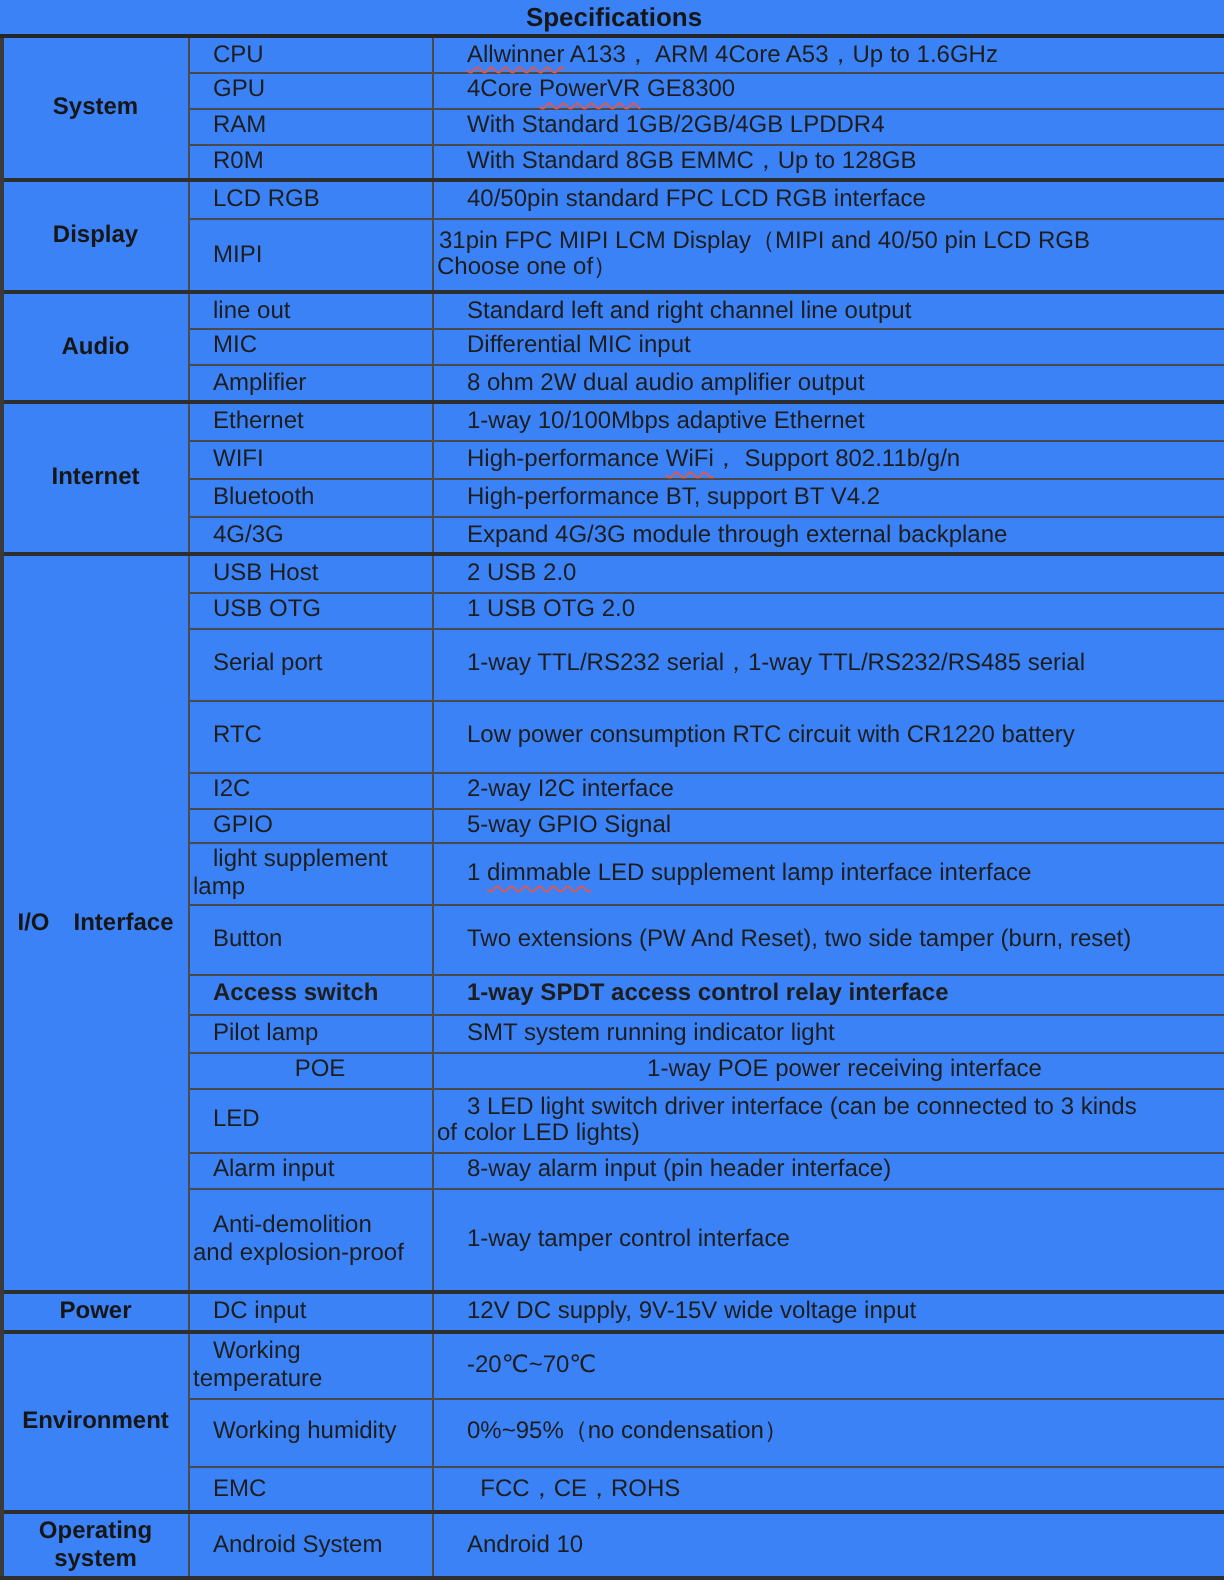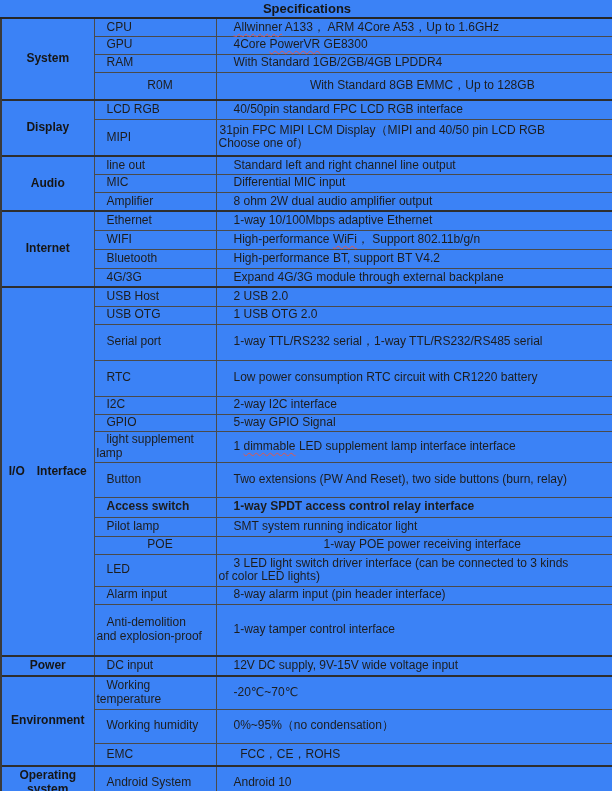--- a/index.html
+++ b/index.html
@@ -93,21 +93,21 @@
           <td class="val"><span class="sq">Allwinner</span> A133， ARM 4Core A53，Up to 1.6GHz</td>
         </tr>
         <tr style="height: 18px;">
           <td class="label">GPU</td>
           <td class="val">4Core <span class="sq">PowerVR</span> GE8300</td>
         </tr>
         <tr style="height: 18px;">
           <td class="label">RAM</td>
           <td class="val">With Standard 1GB/2GB/4GB LPDDR4</td>
         </tr>
-        <tr style="height: 28px; text-align: center;">
+        <tr style="height: 18px;">
           <td class="label">R0M</td>
           <td class="val">With Standard 8GB EMMC，Up to 128GB</td>
         </tr>
         <tr class="sec-start" style="height: 19px;">
           <td class="cat" rowspan="2">Display</td>
           <td class="label">LCD RGB</td>
           <td class="val">40/50pin standard FPC LCD RGB interface</td>
         </tr>
         <tr style="height: 37px;">
           <td class="label">MIPI</td>
@@ -169,21 +169,21 @@
           <td class="label">GPIO</td>
           <td class="val">5-way GPIO Signal</td>
         </tr>
         <tr style="height: 31px;">
           <td class="label">light supplement
 lamp</td>
           <td class="val">1 <span class="sq">dimmable</span> LED supplement lamp interface interface</td>
         </tr>
         <tr style="height: 35px;">
           <td class="label">Button</td>
-          <td class="val">Two extensions (PW And Reset), two side buttons (burn, relay)</td>
+          <td class="val">Two extensions (PW And Reset), two side tamper (burn, reset)</td>
         </tr>
         <tr style="height: 20px; font-weight: bold;">
           <td class="label">Access switch</td>
           <td class="val">1-way SPDT access control relay interface</td>
         </tr>
         <tr style="height: 19px;">
           <td class="label">Pilot lamp</td>
           <td class="val">SMT system running indicator light</td>
         </tr>
         <tr style="height: 18px; text-align: center;">

